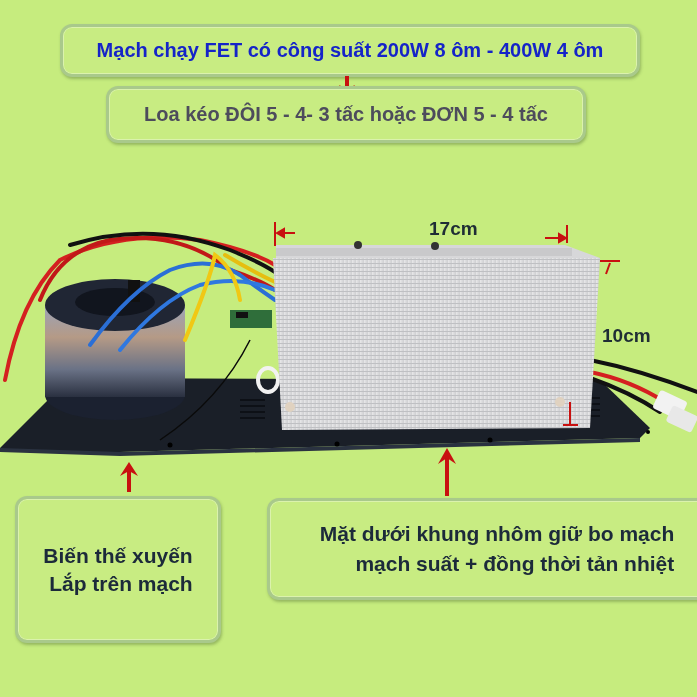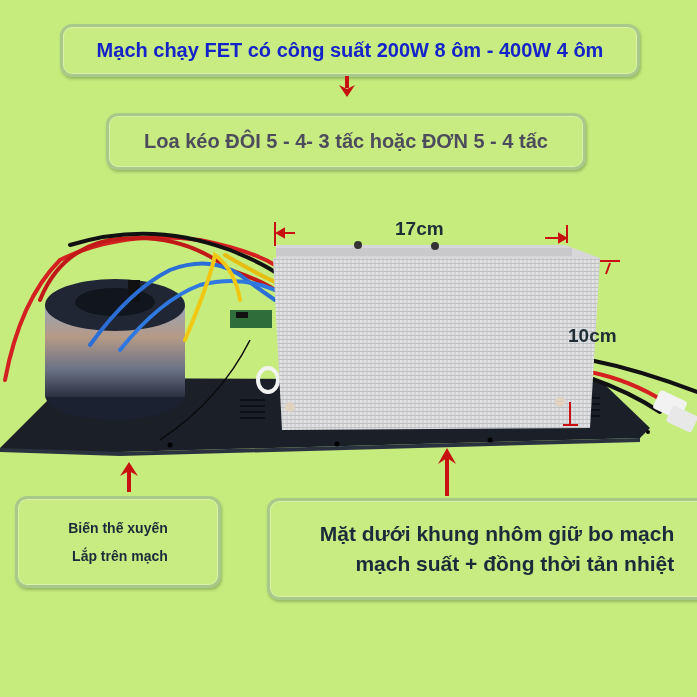--- a/index.html
+++ b/index.html
@@ -10,26 +10,26 @@
     }
     .box {
       position:absolute; box-sizing:border-box;
       border:3px solid #a9c98b; border-radius:12px;
       background:#c8ec82;
       box-shadow: 1px 2px 3px rgba(90,120,60,0.45), inset 0 0 0 1px rgba(255,255,255,0.35);
       display:flex; align-items:center; justify-content:center; text-align:right;
       font-weight:bold;
     }
     #title-box { left:60px; top:24px; width:580px; height:53px; color:#1524c8; font-size:20px; }
-    #sub-box { left:106px; top:113px; width:480px; height:57px; color:#4d4c5c; font-size:20px; }
-    #left-box { left:15px; top:496px; width:206px; height:92px; color:#1c2a3a; font-size:14px; line-height:28px; }
+    #sub-box { left:106px; top:86px; width:480px; height:57px; color:#4d4c5c; font-size:20px; }
+    #left-box { left:15px; top:496px; width:206px; height:147px; color:#1c2a3a; font-size:21px; line-height:28px; }
     #right-box { left:267px; top:498px; width:460px; height:102px; color:#1c2a3a; font-size:21px; line-height:30px; }
 
     .arrow { position:absolute; }
-    .dim-label { position:absolute; font-weight:bold; color:#1f2d35; font-size:19px; }
+    .dim-label { position:absolute; font-weight:bold; color:#1f2d35; font-size:19px;margin-left:34px; }
 
     #photo { position:absolute; left:0; top:210px; width:697px; height:250px; }
   </style>
 </head>
 <body>
 
 <div class="box" id="title-box">
   <span>Mạch chạy FET có công suất 200W 8 ôm - 400W 4 ôm</span>
 </div>
 

